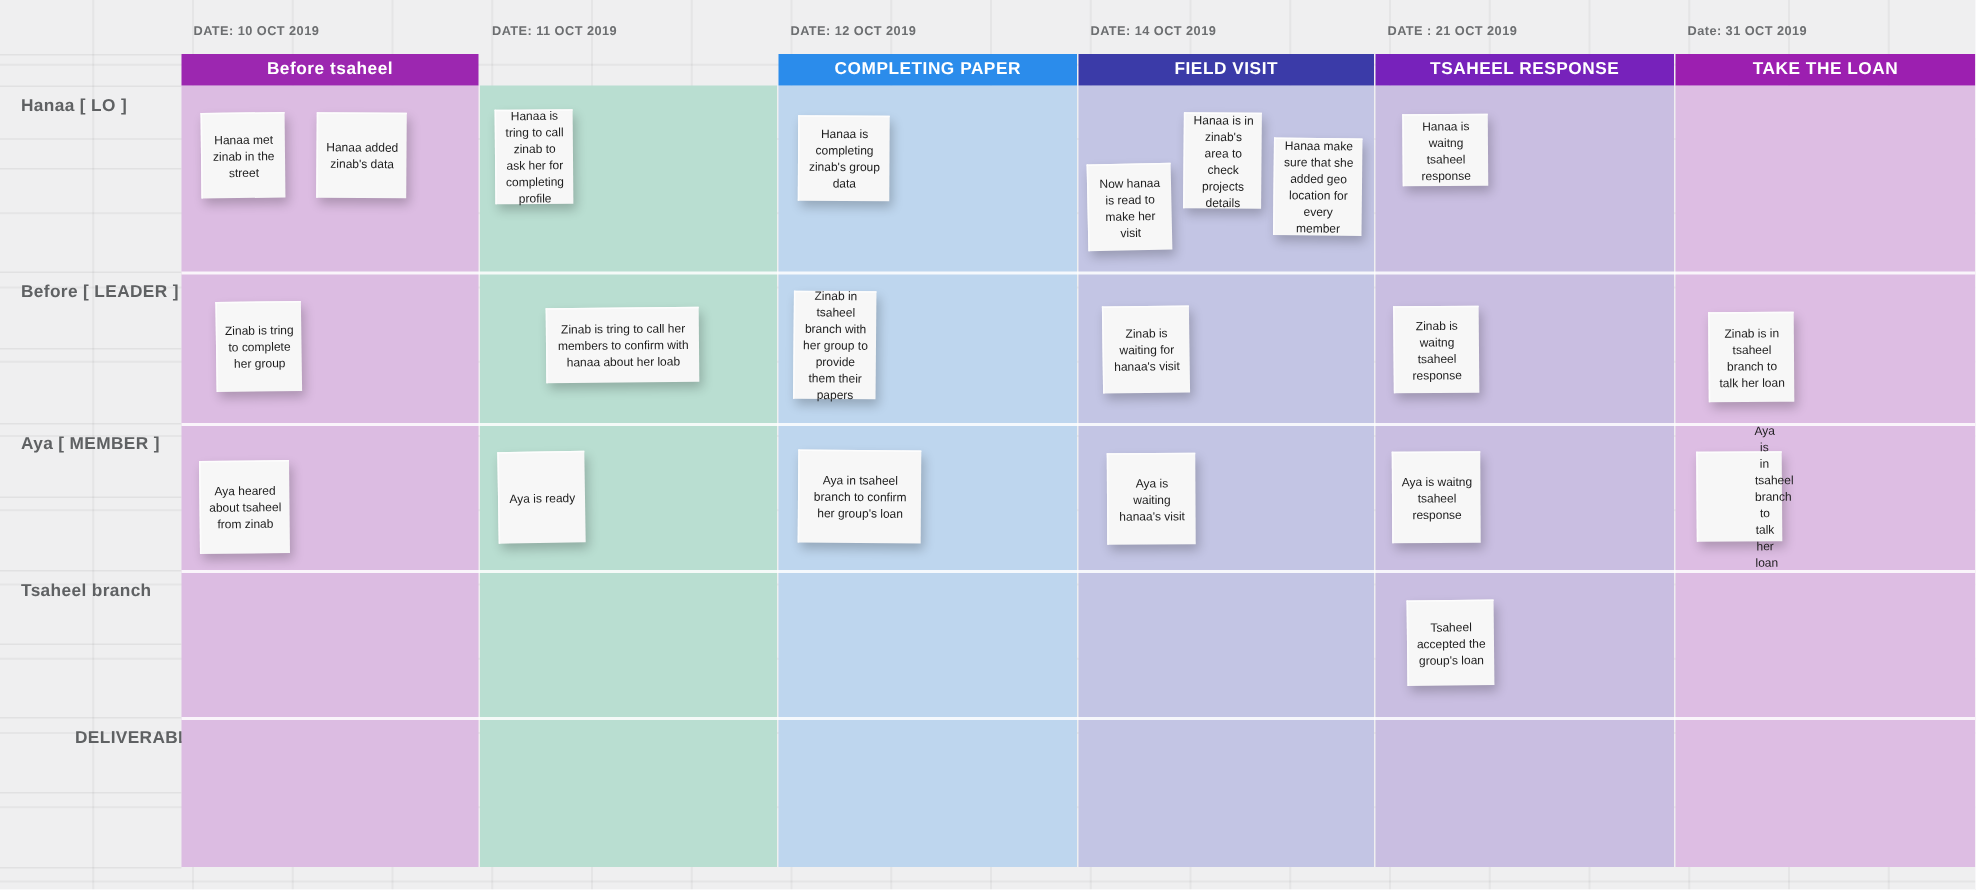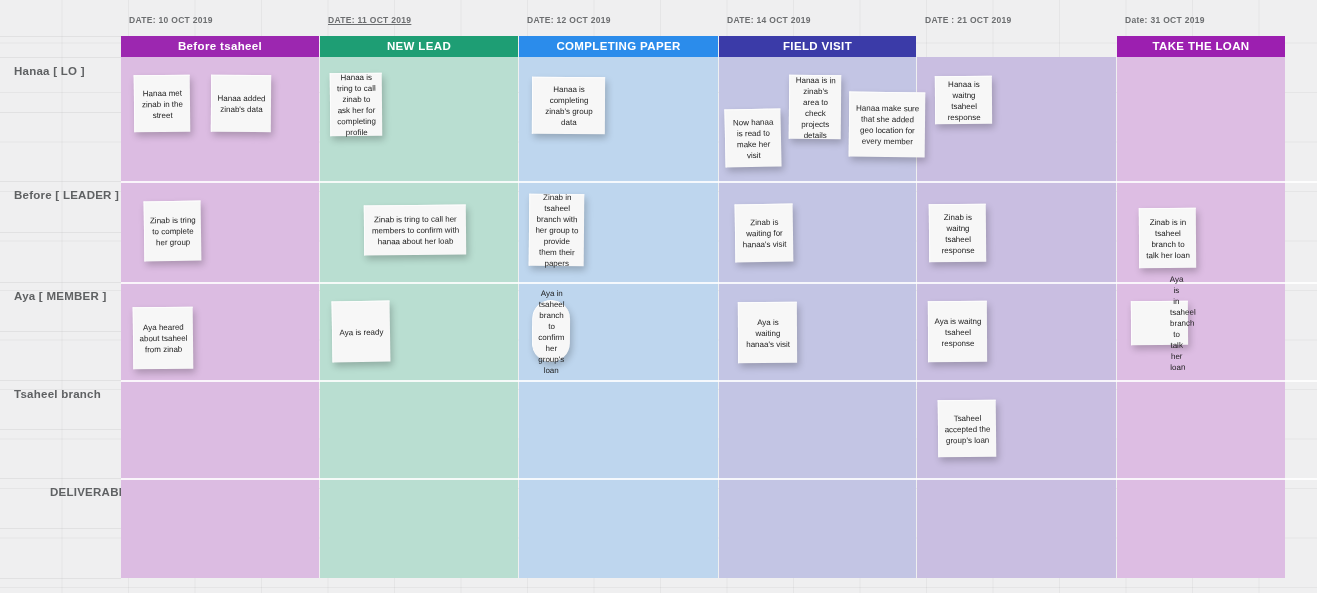--- a/index.html
+++ b/index.html
@@ -140,48 +140,48 @@
       <div class="gutter-sep" style="top: 331px;"></div>
       <div class="gutter-sep" style="top: 380px;"></div>
       <div class="gutter-sep" style="top: 429px;"></div>
       <div class="gutter-sep" style="top: 478px;"></div>
       <div class="gutter-sep" style="top: 528px;"></div>
       <div class="gutter-sep" style="top: 578px;"></div>
     </div>
 
   <div id="dates">
       <div class="col-date" style="left: 129px;">DATE: 10 OCT 2019</div>
-      <div class="col-date" style="left: 328px; text-decoration: underline;">DATE: 11 OCT 2019</div>
+      <div class="col-date" style="left: 328px;">DATE: 11 OCT 2019</div>
       <div class="col-date" style="left: 527px;">DATE: 12 OCT 2019</div>
       <div class="col-date" style="left: 727px;">DATE: 14 OCT 2019</div>
       <div class="col-date" style="left: 925px;">DATE : 21 OCT 2019</div>
       <div class="col-date" style="left: 1125px;">Date: 31 OCT 2019</div>
     </div>
 
   <div id="columns">
       <div class="column" style="left: 121px; width: 198px;">
         <div class="col-body" style="background: rgb(220, 188, 226);"></div>
         <div class="col-header" style="background: rgb(156, 39, 176);">Before tsaheel</div>
       </div>
       <div class="column" style="left: 320px; width: 198px;">
         <div class="col-body" style="background: rgb(185, 222, 209);"></div>
-        <div class="col-header" style="background: rgb(30, 158, 116);">NEW LEAD</div>
       </div>
       <div class="column" style="left: 519px; width: 199px;">
         <div class="col-body" style="background: rgb(190, 214, 238);"></div>
         <div class="col-header" style="background: rgb(43, 140, 235);">COMPLETING PAPER</div>
       </div>
       <div class="column" style="left: 719px; width: 197px;">
         <div class="col-body" style="background: rgb(195, 197, 228);"></div>
         <div class="col-header" style="background: rgb(59, 59, 168);">FIELD VISIT</div>
       </div>
       <div class="column" style="left: 917px; width: 199px;">
         <div class="col-body" style="background: rgb(201, 190, 225);"></div>
-      </div>
-      <div class="column" style="left: 1117px; width: 168px;">
+        <div class="col-header" style="background: rgb(119, 34, 187);">TSAHEEL RESPONSE</div>
+      </div>
+      <div class="column" style="left: 1117px; width: 200px;">
         <div class="col-body" style="background: rgb(221, 189, 227);"></div>
         <div class="col-header" style="background: rgb(156, 31, 176);">TAKE THE LOAN</div>
       </div>
     </div>
 
   <div id="lane-seps">
       <div class="lane-sep" style="top: 181px; left: 121px; width: 1196px;"></div>
       <div class="lane-sep" style="top: 282px; left: 121px; width: 1196px;"></div>
       <div class="lane-sep" style="top: 380px; left: 121px; width: 1196px;"></div>
       <div class="lane-sep" style="top: 478px; left: 121px; width: 1196px;"></div>
@@ -190,30 +190,30 @@
   <div id="notes">
       <div class="note" style="left: 134px; top: 75px; width: 56px; height: 57px; transform: rotate(-0.6deg);">
         <span>Hanaa met zinab in the street</span>
       </div>
       <div class="note" style="left: 211px; top: 75px; width: 60px; height: 57px; transform: rotate(0.4deg);">
         <span>Hanaa added zinab's data</span>
       </div>
       <div class="note" style="left: 330px; top: 73px; width: 52px; height: 63px; transform: rotate(-0.5deg);">
         <span>Hanaa is tring to call zinab to ask her for completing profile</span>
       </div>
-      <div class="note" style="left: 532px; top: 77px; width: 73px; height: 57px; transform: rotate(0.3deg);">
+      <div class="note" style="left: 532px; top: 77px; width: 61px; height: 57px; transform: rotate(0.3deg);">
         <span>Hanaa is completing zinab's group data</span>
       </div>
       <div class="note" style="left: 725px; top: 109px; width: 56px; height: 58px; transform: rotate(-1.2deg);">
         <span>Now hanaa is read to make her visit</span>
       </div>
       <div class="note" style="left: 789px; top: 75px; width: 52px; height: 64px; transform: rotate(0.5deg);">
         <span>Hanaa is in zinab's area to check projects details</span>
       </div>
-      <div class="note" style="left: 849px; top: 92px; width: 76px; height: 65px; transform: rotate(0.6deg);">
+      <div class="note" style="left: 849px; top: 92px; width: 59px; height: 65px; transform: rotate(0.6deg);">
         <span>Hanaa make sure that she added geo location for every member</span>
       </div>
       <div class="note" style="left: 935px; top: 76px; width: 57px; height: 48px; transform: rotate(-0.4deg);">
         <span>Hanaa is waitng tsaheel response</span>
       </div>
       <div class="note" style="left: 144px; top: 201px; width: 57px; height: 60px; transform: rotate(-0.8deg);">
         <span>Zinab is tring to complete her group</span>
       </div>
       <div class="note" style="left: 364px; top: 205px; width: 102px; height: 50px; transform: rotate(-0.5deg);">
         <span>Zinab is tring to call her members to confirm with hanaa about her loab</span>
@@ -229,30 +229,30 @@
       </div>
       <div class="note" style="left: 1139px; top: 208px; width: 57px; height: 60px; transform: rotate(-0.4deg);">
         <span>Zinab is in tsaheel branch to talk her loan</span>
       </div>
       <div class="note" style="left: 133px; top: 307px; width: 60px; height: 62px; transform: rotate(-0.6deg);">
         <span>Aya heared about tsaheel from zinab</span>
       </div>
       <div class="note" style="left: 332px; top: 301px; width: 58px; height: 61px; transform: rotate(-0.9deg);">
         <span>Aya is ready</span>
       </div>
-      <div class="note" style="left: 532px; top: 300px; width: 38px; height: 62px; transform: rotate(0.4deg); border-radius: 21px;">
+      <div class="note" style="left: 532px; top: 300px; width: 82px; height: 62px; transform: rotate(0.4deg);">
         <span>Aya in tsaheel branch to confirm her group's loan</span>
       </div>
       <div class="note" style="left: 738px; top: 302px; width: 59px; height: 61px; transform: rotate(-0.3deg);">
         <span>Aya is waiting hanaa's visit</span>
       </div>
       <div class="note" style="left: 928px; top: 301px; width: 59px; height: 61px; transform: rotate(-0.3deg);">
         <span>Aya is waitng tsaheel response</span>
       </div>
-      <div class="note" style="left: 1131px; top: 301px; width: 57px; height: 44px; transform: rotate(-0.4deg); padding-left: 38px;">
+      <div class="note" style="left: 1131px; top: 301px; width: 57px; height: 60px; transform: rotate(-0.4deg); padding-left: 38px;">
         <span>Aya is in tsaheel branch to talk her loan</span>
       </div>
       <div class="note" style="left: 938px; top: 400px; width: 58px; height: 57px; transform: rotate(-0.6deg);">
         <span>Tsaheel accepted the group's loan</span>
       </div>
     </div>
 
 </div>
 
 </body></html>

